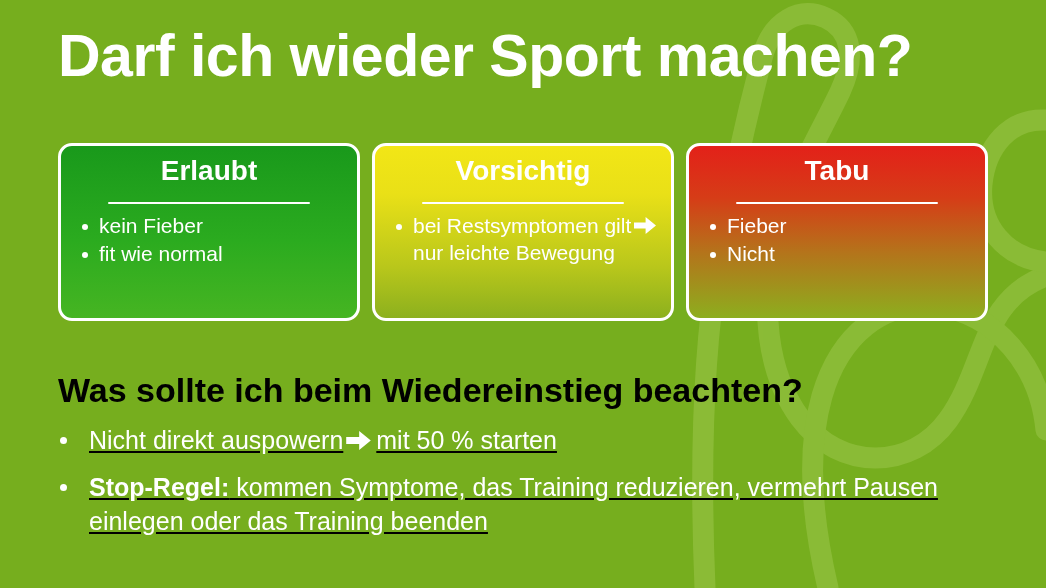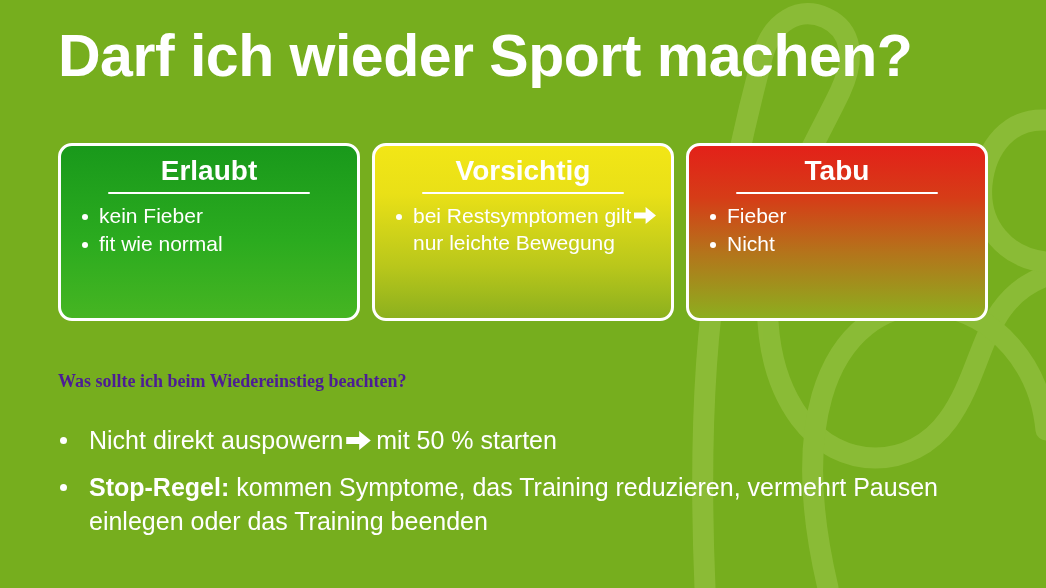--- a/index.html
+++ b/index.html
@@ -67,21 +67,21 @@
   .card-erlaubt   { background:linear-gradient(180deg,#19991b 0%, #2bab1f 55%, #46b522 100%); }
   .card-vorsichtig{ background:linear-gradient(180deg,#f2e616 0%, #e9e017 28%, #b9c71b 70%, #8cb01e 100%); }
   .card-tabu      { background:linear-gradient(180deg,#e32119 0%, #d63c17 30%, #b4741b 62%, #8dae1e 100%); }
 
   .card-title {
     text-align:center;
     font-size:28px;
     font-weight:bold;
     color:#ffffff;
     line-height:1.1;
-    padding-bottom:4px;
+    padding-bottom:14px;
   }
 
   .card-rule {
     height:2px;
     background:#ffffff;
     margin:1px auto 9px auto;
     width:72%;
     border-radius:1px;
   }
 
@@ -102,33 +102,33 @@
     left:13px; top:11px;
     width:6px; height:6px;
     border-radius:50%;
     background:#ffffff;
   }
 
   
   #subheading {
     position:absolute;
     left:58px; top:371px;
-    font-size:18px;
+    font-size:34px;
     font-weight:bold;
-    color:#4c1d95;
+    color:#000000;
     white-space:nowrap;
-    font-family:Liberation Serif, serif;
   }
 
   
   #main-list {
     position:absolute;
     left:58px; top:424px;
     width:900px;
     list-style:none;
+    text-decoration:underline;
   }
 
   #main-list > li {
     position:relative;
     color:#ffffff;
     font-size:25px;
     line-height:1.33;
     padding-left:31px;
     margin-bottom:14px;
   }

